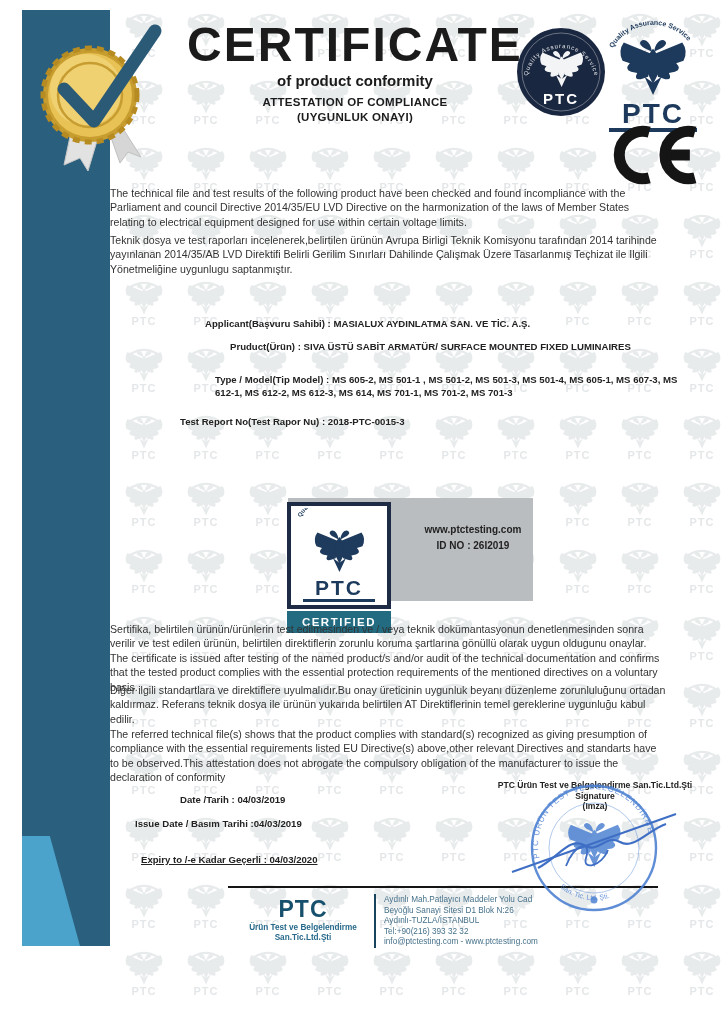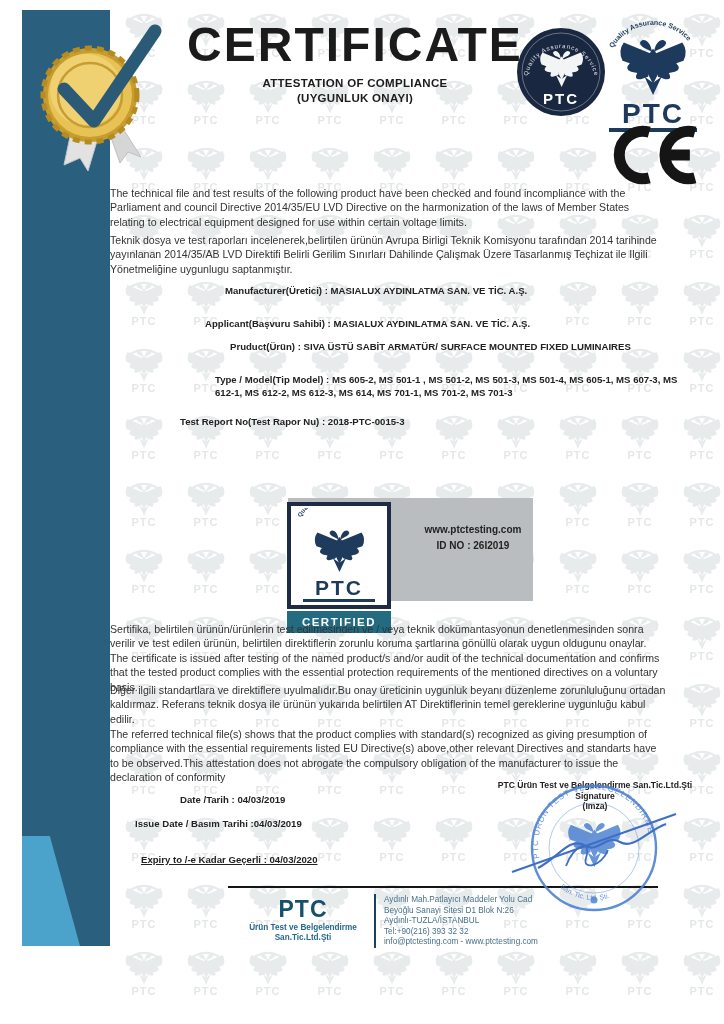--- a/index.html
+++ b/index.html
@@ -702,20 +702,21 @@
   <circle cx="70" cy="80" r="47" fill="#c79d2f"></circle>
   <circle cx="70" cy="80" r="47" fill="none" stroke="#b68b22" stroke-width="5" stroke-dasharray="7 5"></circle>
   <circle cx="70" cy="80" r="42" fill="#e8c254"></circle>
   <circle cx="66" cy="75" r="36" fill="#f0d171"></circle>
   <circle cx="70" cy="80" r="32" fill="none" stroke="#c79d32" stroke-width="2.5"></circle>
   <path d="M44 74 L74 106 L135 16" fill="none" stroke="#2b5a76" stroke-width="13" stroke-linecap="round" stroke-linejoin="round"></path>
 </svg>
 
 <div class="title-block">
   <div class="title">CERTIFICATE</div>
+  <div class="subtitle">of product conformity</div>
   <div class="att">ATTESTATION OF COMPLIANCE</div>
   <div class="att" style="margin-top:3px">(UYGUNLUK ONAYI)</div>
 </div>
 
 <svg class="round-badge" width="92" height="92" viewBox="0 0 92 92">
   <circle cx="46" cy="46" r="44" fill="#1a2740"></circle>
   <circle cx="46" cy="46" r="39" fill="none" stroke="#ffffff" stroke-width="0.7" opacity="0.5"></circle>
   <defs>
       <path id="rb-arc" d="M12 56 A34 34 0 1 1 80 56"></path>
     </defs>
@@ -746,21 +747,20 @@
 <svg class="ce" width="88" height="62" viewBox="0 0 104 70">
   <path d="M44 8 A28 28 0 1 0 44 62" fill="none" stroke="#151515" stroke-width="13"></path>
   <path d="M98 8 A28 28 0 1 0 98 62" fill="none" stroke="#151515" stroke-width="13"></path>
   <line x1="64" y1="35" x2="92" y2="35" stroke="#151515" stroke-width="13"></line>
 </svg>
 
 <div class="para p1">The technical file and test results of the following product have been checked and found incompliance with the Parliament and council Directive 2014/35/EU LVD Directive on the harmonization of the laws of Member States relating to electrical equipment designed for use within certain voltage limits.</div>
 <div class="para p2">Teknik dosya ve test raporları incelenerek,belirtilen ürünün Avrupa Birligi Teknik Komisyonu tarafından 2014 tarihinde yayınlanan 2014/35/AB LVD Direktifi Belirli Gerilim Sınırları Dahilinde Çalışmak Üzere Tasarlanmış Teçhizat ile Ilgili Yönetmeliğine uygunlugu saptanmıştır.</div>
 
 <div class="details">
-  <div class="detail d0"><span>Manufacturer(Üretici) :</span> <span>MASIALUX AYDINLATMA SAN. VE TİC. A.Ş.</span></div>
   <div class="detail d1"><span>Applicant(Başvuru Sahibi) :</span> <span>MASIALUX AYDINLATMA SAN. VE TİC. A.Ş.</span></div>
   <div class="detail d2"><span>Pruduct(Ürün) :</span> <span>SIVA ÜSTÜ SABİT ARMATÜR/ SURFACE MOUNTED FIXED LUMINAIRES</span></div>
   <div class="detail d3"><span>Type / Model(Tip Model) :</span> <span>MS 605-2, MS 501-1 , MS 501-2, MS 501-3, MS 501-4, MS 605-1, MS 607-3, MS 612-1, MS 612-2, MS 612-3, MS 614, MS 701-1, MS 701-2, MS 701-3</span></div>
   <div class="detail d4"><span>Test Report No(Test Rapor Nu) :</span> <span>2018-PTC-0015-3</span></div>
 </div>
 
 <div class="scan-shadow"></div>
 <div class="cert-badge">
   <div class="badge-frame">
     <svg width="96" height="14" viewBox="0 0 96 14">

